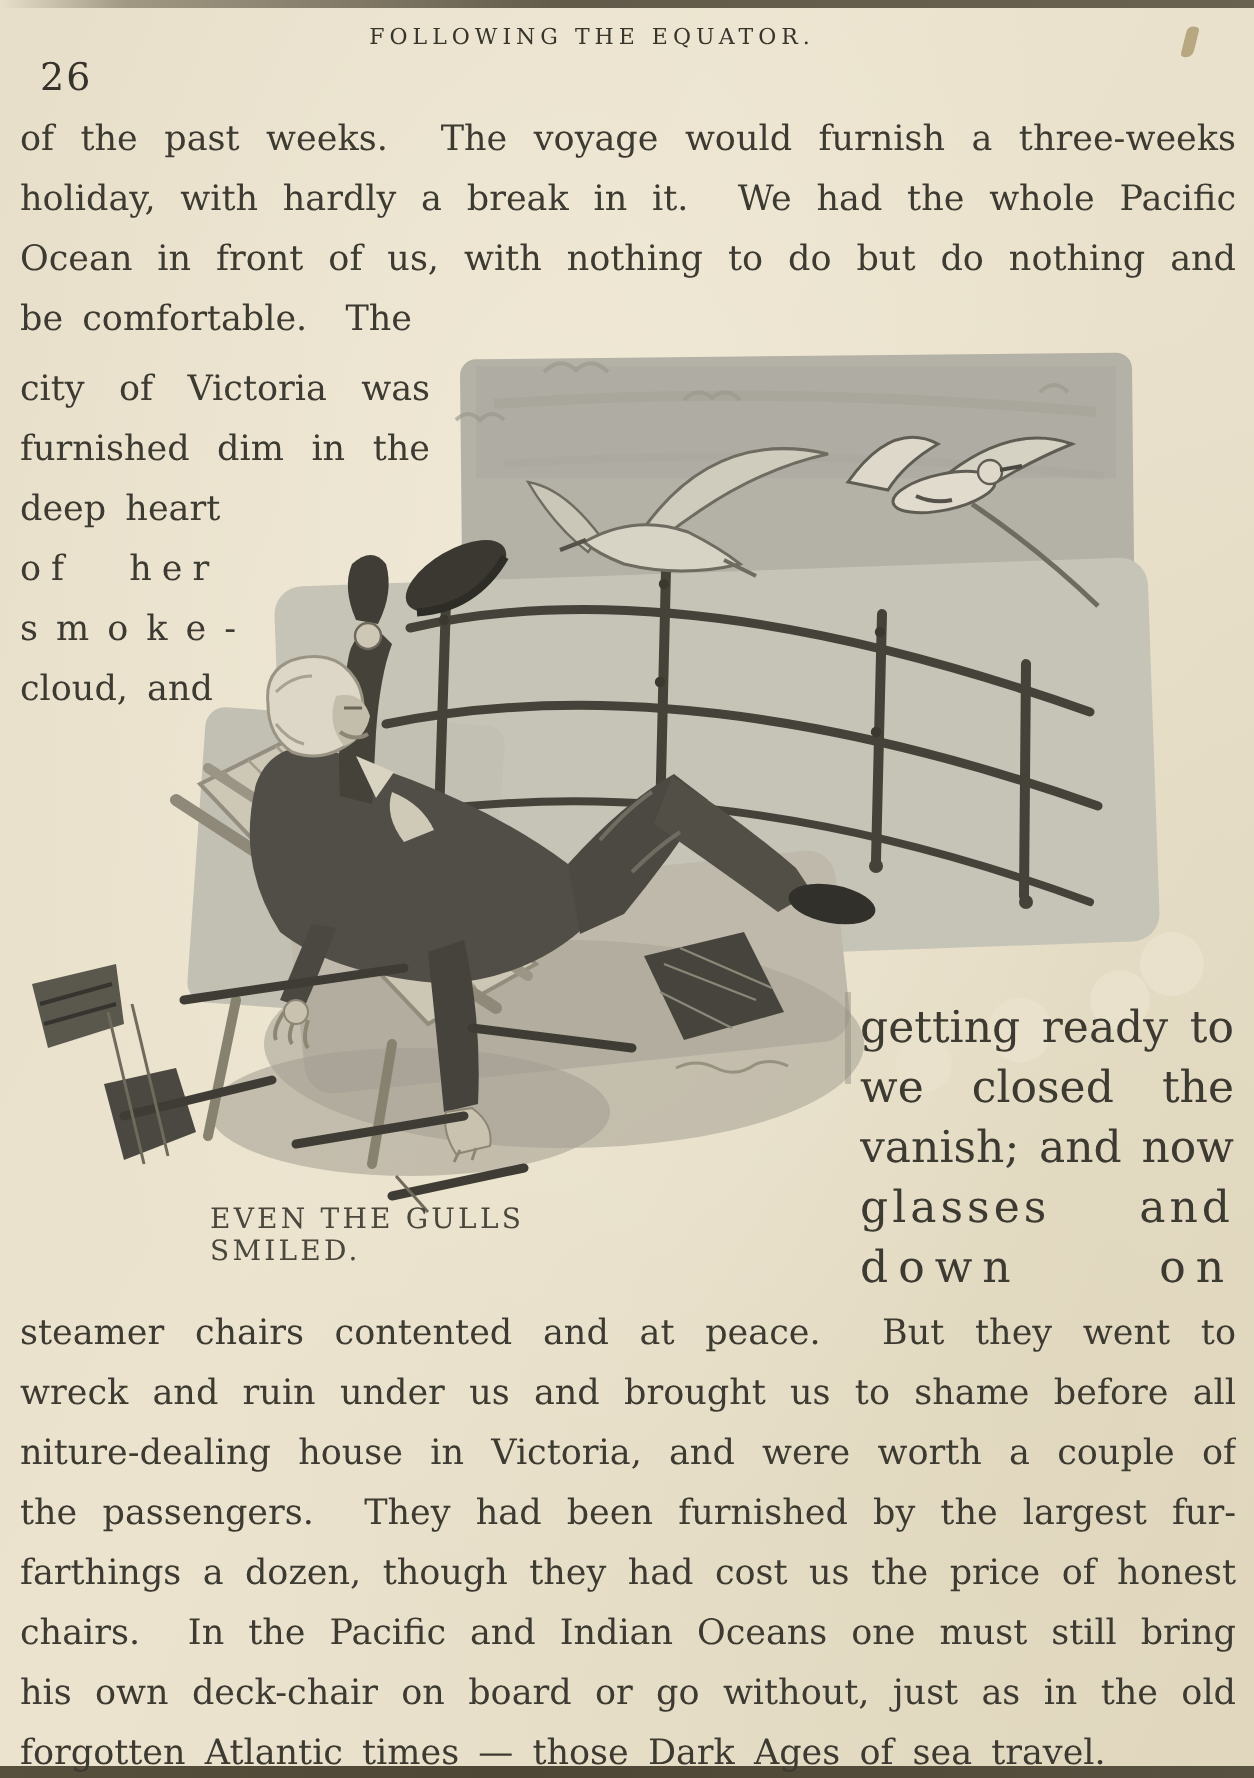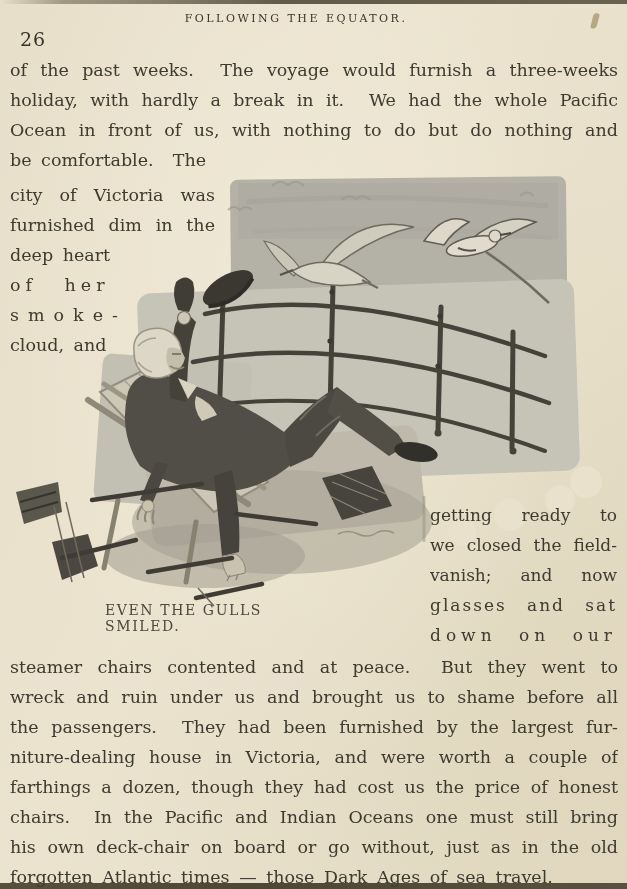--- a/index.html
+++ b/index.html
@@ -22,21 +22,21 @@
   .runhead{position:absolute;left:0;top:12px;width:592px;text-align:center;
     font-size:11px;letter-spacing:2.5px;color:#37352c;}
   .line{position:relative;height:30px;line-height:30px;font-size:17.5px;
     white-space:pre-wrap;overflow:hidden;
     text-align:justify;text-align-last:justify;word-spacing:2px;}
   .tl-left{text-align:left;text-align-last:left;word-spacing:4px;}
   .block{position:absolute;}
   #para-top{left:10px;top:55px;width:608px;}
   #col-left{left:10px;top:180px;width:205px;}
   #col-right{left:430px;top:500px;width:187px;}
-  #col-right .line{font-size:17px;}
+  #col-right .line{font-size:22px;}
   #para-bottom{left:10px;top:652px;width:608px;}
   .ls-of-her{letter-spacing:5px;word-spacing:17px;}
   .ls-smoke{letter-spacing:9px;}
   .ls-and-sat{letter-spacing:2px;}
   .ls-down{letter-spacing:5px;}
   #caption{position:absolute;left:105px;top:602px;width:228px;text-align:left;
     font-size:14px;letter-spacing:1.6px;color:#4a473d;z-index:3;}
   #art{position:absolute;left:0;top:170px;width:627px;height:440px;z-index:1;}
   .textz{z-index:2;}
 </style>
@@ -72,22 +72,22 @@
     <div class="line">getting ready to</div>
     <div class="line">we closed the field-</div>
     <div class="line">vanish; and now</div>
     <div class="line ls-and-sat">glasses and sat</div>
     <div class="line ls-down">down on our</div>
   </div>
 
   <div id="para-bottom" class="block textz">
     <div class="line">steamer chairs contented and at peace.  But they went to</div>
     <div class="line">wreck and ruin under us and brought us to shame before all</div>
+    <div class="line">niture-dealing house in Victoria, and were worth a couple of</div>
     <div class="line">the passengers.  They had been furnished by the largest fur-</div>
-    <div class="line">niture-dealing house in Victoria, and were worth a couple of</div>
     <div class="line">farthings a dozen, though they had cost us the price of honest</div>
     <div class="line">chairs.  In the Pacific and Indian Oceans one must still bring</div>
     <div class="line">his own deck-chair on board or go without, just as in the old</div>
     <div class="line tl-left">forgotten Atlantic times — those Dark Ages of sea travel.</div>
   </div>
 
   <div id="caption">EVEN THE GULLS SMILED.</div>
 
   <svg id="art" viewBox="0 0 627 440" aria-hidden="true">
 

